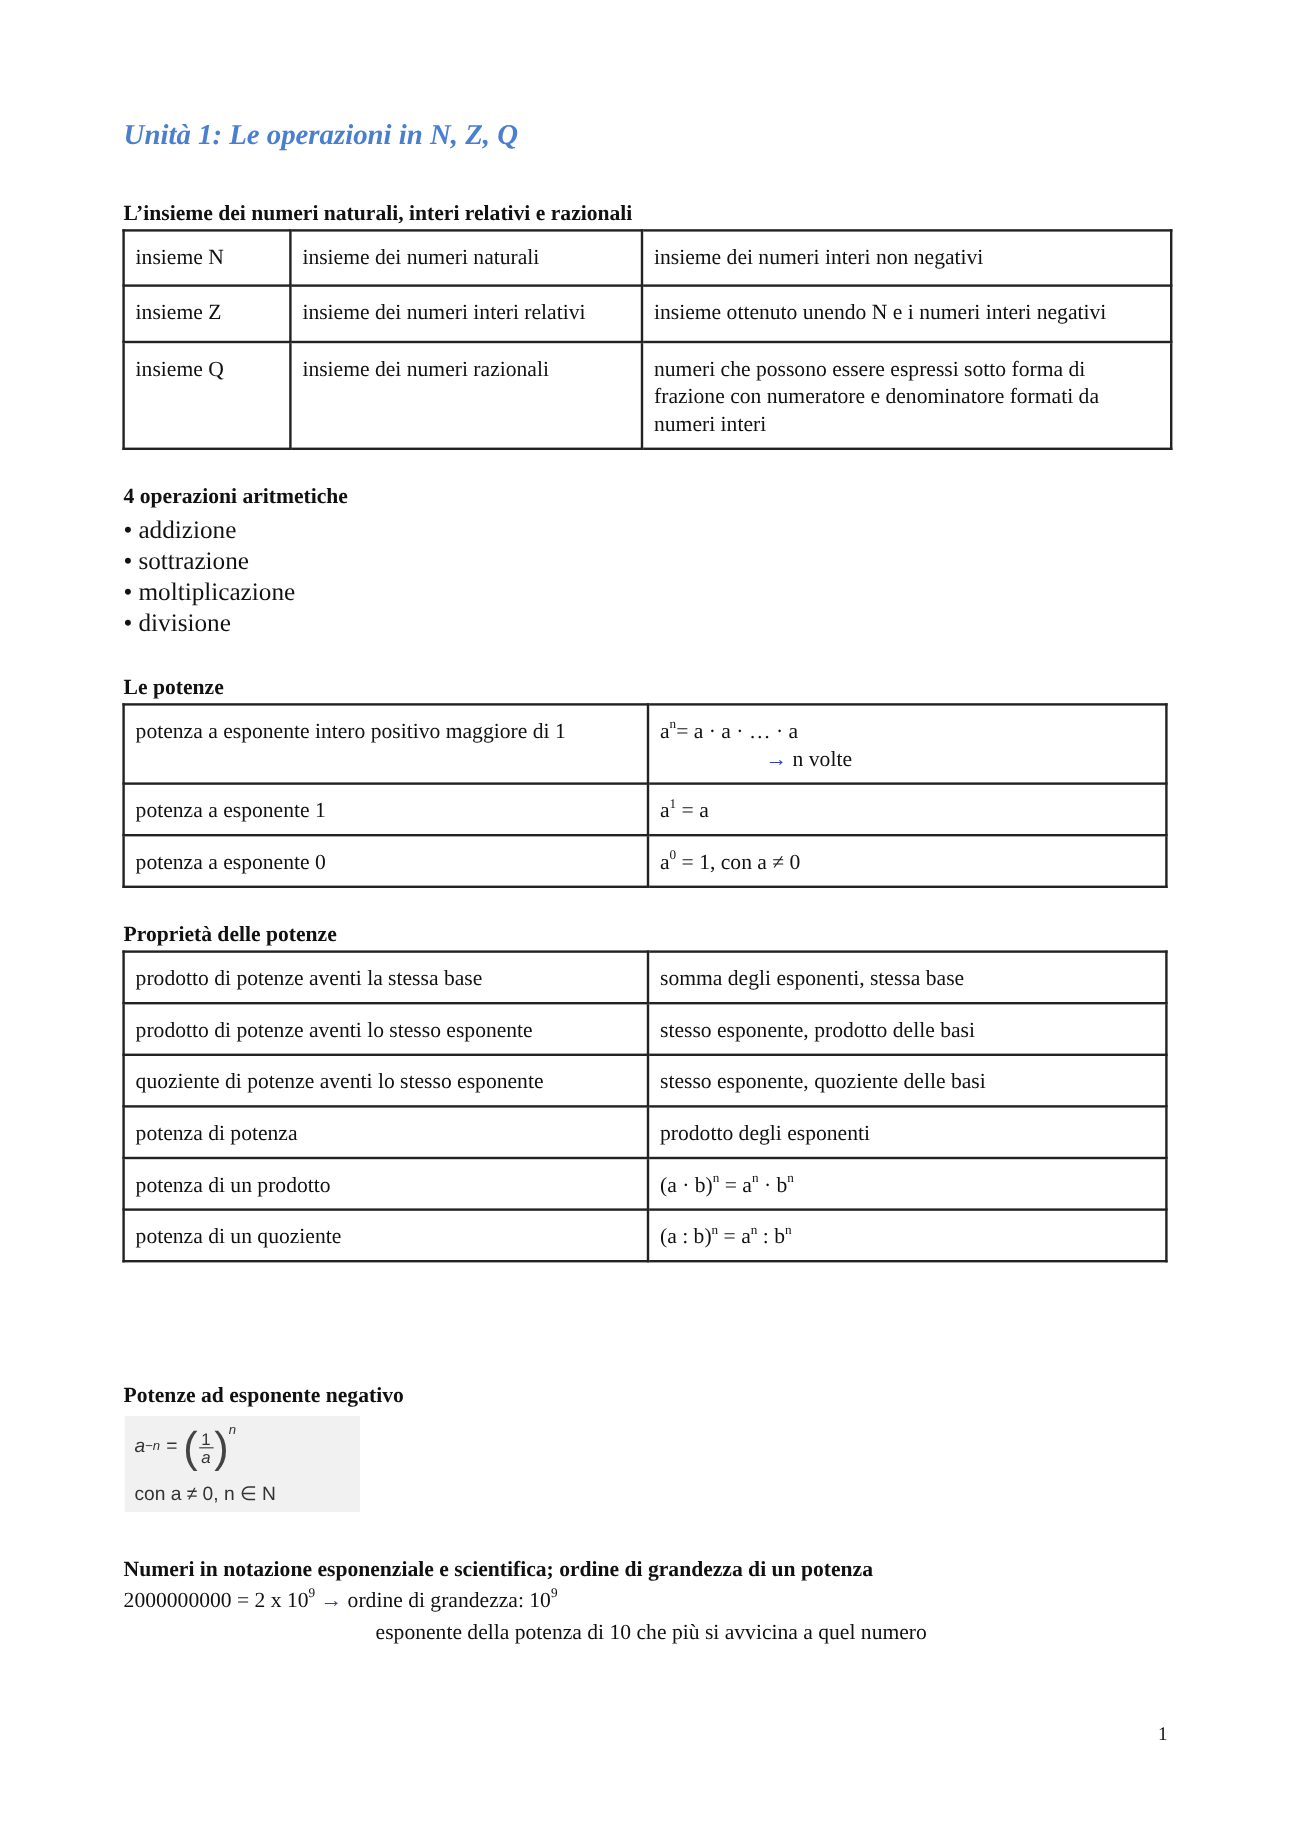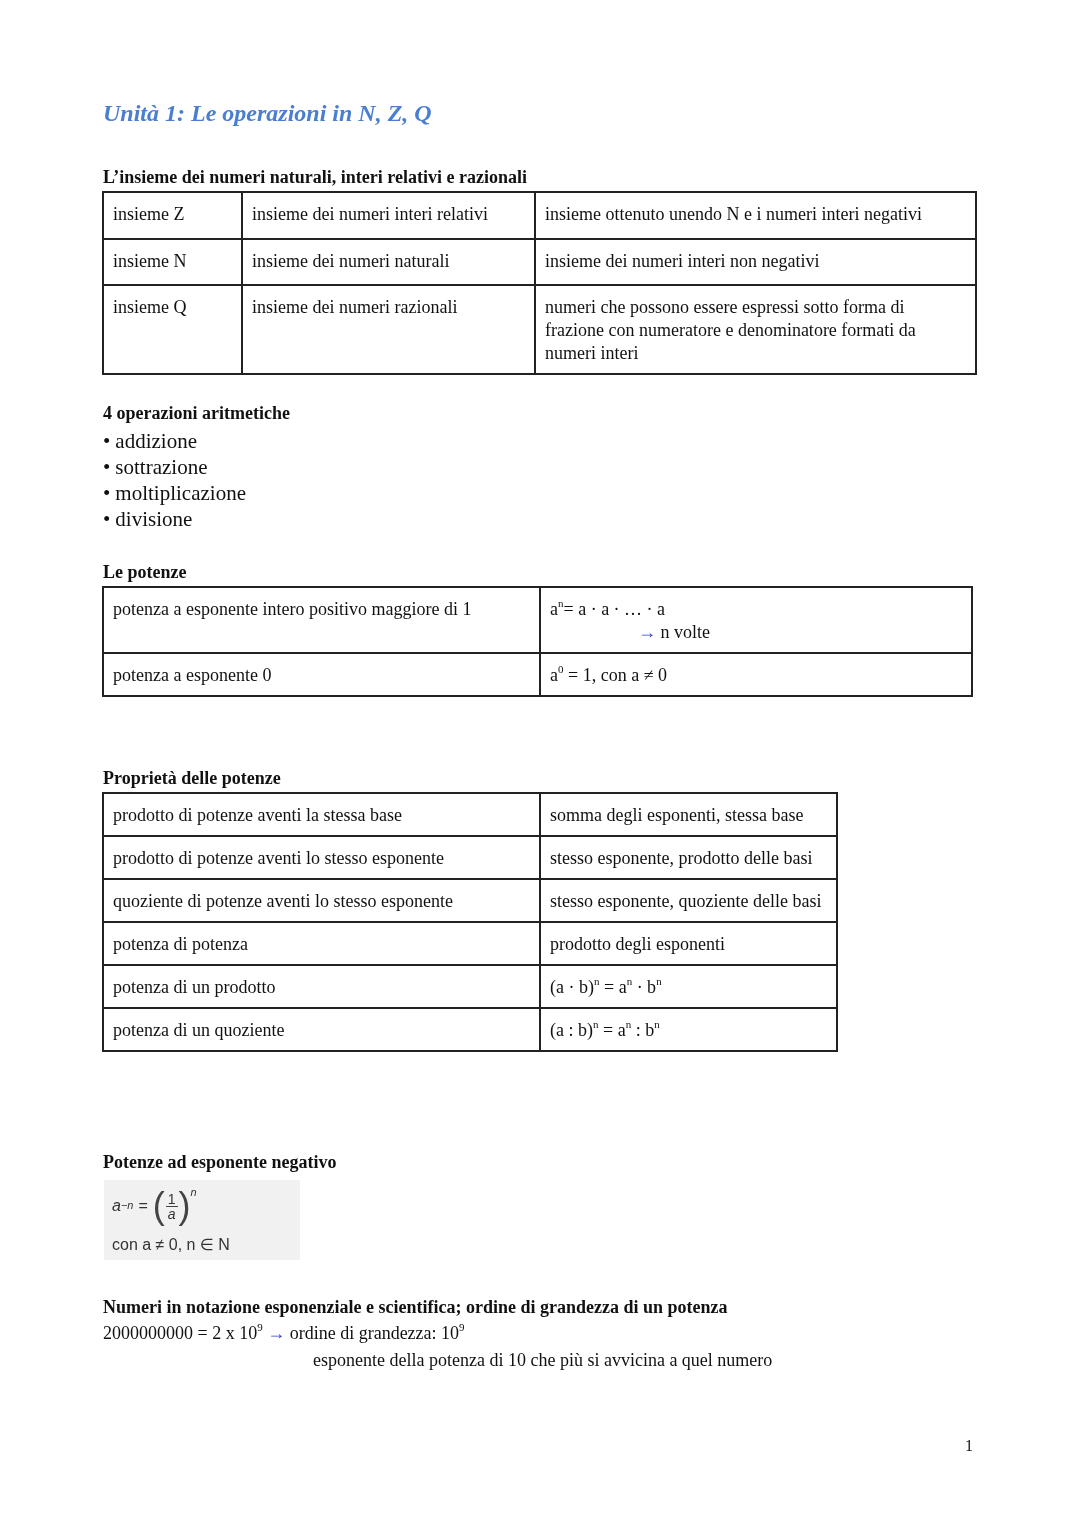--- a/index.html
+++ b/index.html
@@ -36,29 +36,29 @@
   .pagenum { left: 965px; top: 1437px; font-size: 16px; }
 </style>
 </head>
 <body>
 
 <h1 class="abs title">Unità 1: Le operazioni in N, Z, Q</h1>
 
 <p class="abs heading" style="left:103px; top:167px;">L’insieme dei numeri naturali, interi relativi e razionali</p>
 <table style="left:102px; top:191px; width:875px;">
   <tbody>
-      <tr style="height:47px;">
+      <tr style="height:46px;">
+    <td style="width:119px;">insieme N</td>
+    <td style="width:273px;">insieme dei numeri naturali</td>
+    <td>insieme dei numeri interi non negativi</td>
+  </tr>
+  <tr style="height:47px;">
     <td>insieme Z</td>
     <td>insieme dei numeri interi relativi</td>
     <td>insieme ottenuto unendo N e i numeri interi negativi</td>
-  </tr>
-  <tr style="height:46px;">
-    <td style="width:119px;">insieme N</td>
-    <td style="width:273px;">insieme dei numeri naturali</td>
-    <td>insieme dei numeri interi non negativi</td>
   </tr>
   <tr style="height:89px;">
     <td>insieme Q</td>
     <td>insieme dei numeri razionali</td>
     <td>numeri che possono essere espressi sotto forma di frazione con numeratore e denominatore formati da numeri interi</td>
   </tr>
 </tbody>
   </table>
 
 <p class="abs heading" style="left:103px; top:403px;">4 operazioni aritmetiche</p>
@@ -72,29 +72,33 @@
 <p class="abs heading" style="left:103px; top:562px;">Le potenze</p>
 <table style="left:102px; top:586px; width:871px;">
   <tbody>
       <tr style="height:66px;">
     <td style="width:417px;">potenza a esponente intero positivo maggiore di 1</td>
     <td>
       <span><span>a</span><sup>n</sup><span>= a · a · … · a</span></span><br>
       <span style="padding-left:88px;"><span class="arrow">→</span> <span>n volte</span></span>
     </td>
   </tr>
+  <tr style="height:43px;">
+    <td>potenza a esponente 1</td>
+    <td><span>a</span><sup>1</sup><span> = a</span></td>
+  </tr>
   <tr style="height:43px;border-radius:11px;">
     <td>potenza a esponente 0</td>
     <td><span>a</span><sup>0</sup><span> = 1, con a ≠ 0</span></td>
   </tr>
 </tbody>
   </table>
 
 <p class="abs heading" style="left:103px; top:768px;">Proprietà delle potenze</p>
-<table style="left:102px; top:792px; width:736px;">
+<table style="left:102px; top:792px; width:871px;">
   <tbody>
       <tr style="height:43px;">
     <td style="width:417px;">prodotto di potenze aventi la stessa base</td>
     <td>somma degli esponenti, stessa base</td>
   </tr>
   <tr style="height:43px;">
     <td>prodotto di potenze aventi lo stesso esponente</td>
     <td>stesso esponente, prodotto delle basi</td>
   </tr>
   <tr style="height:43px;margin-left:12px;">

